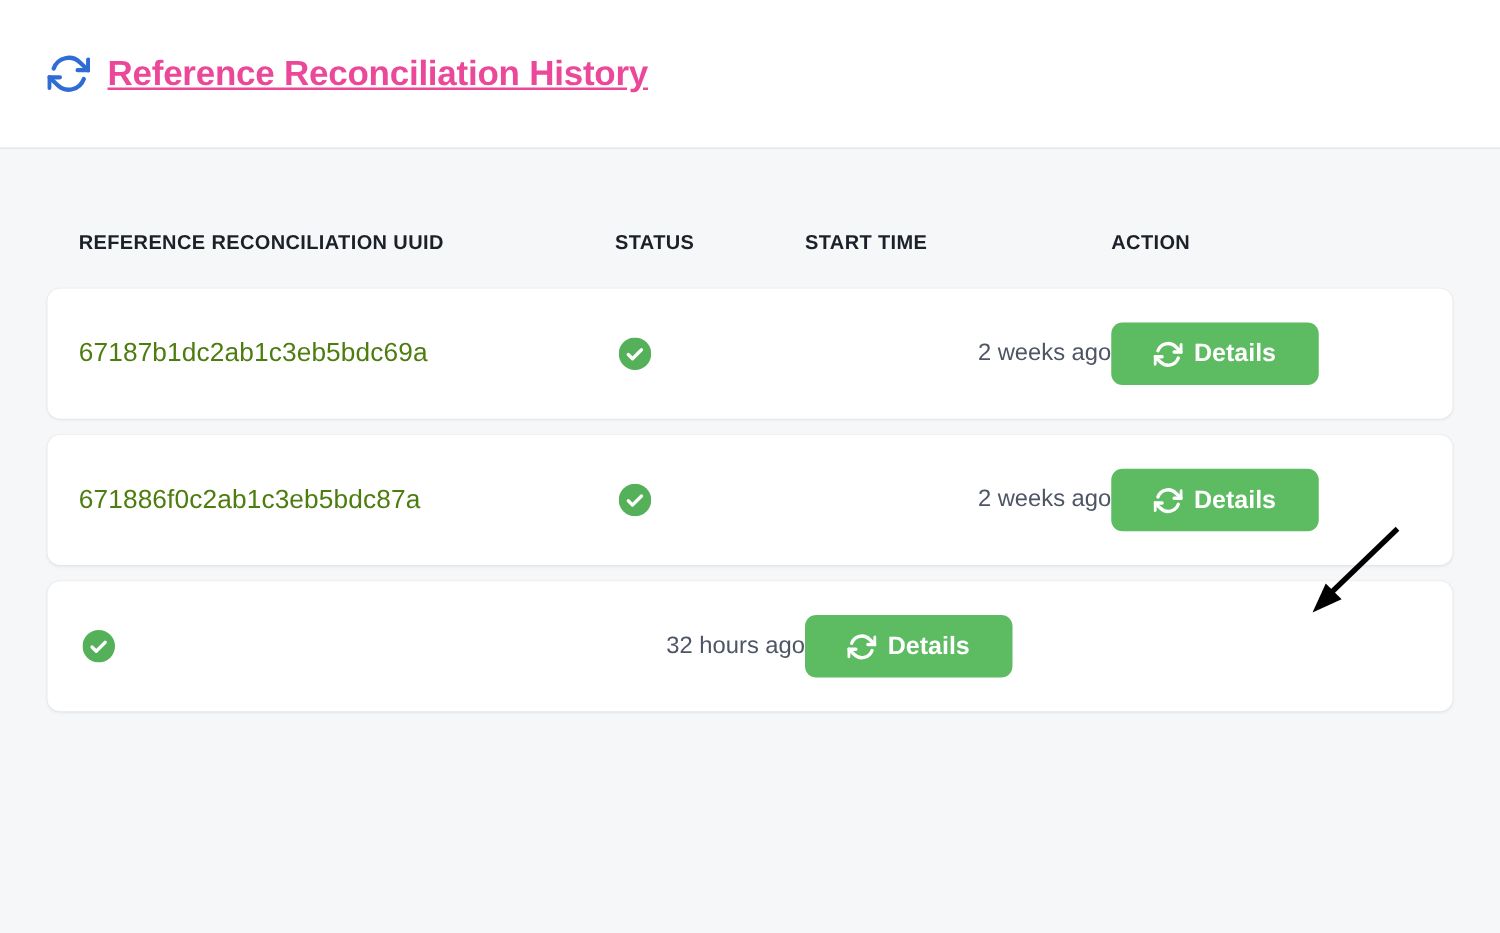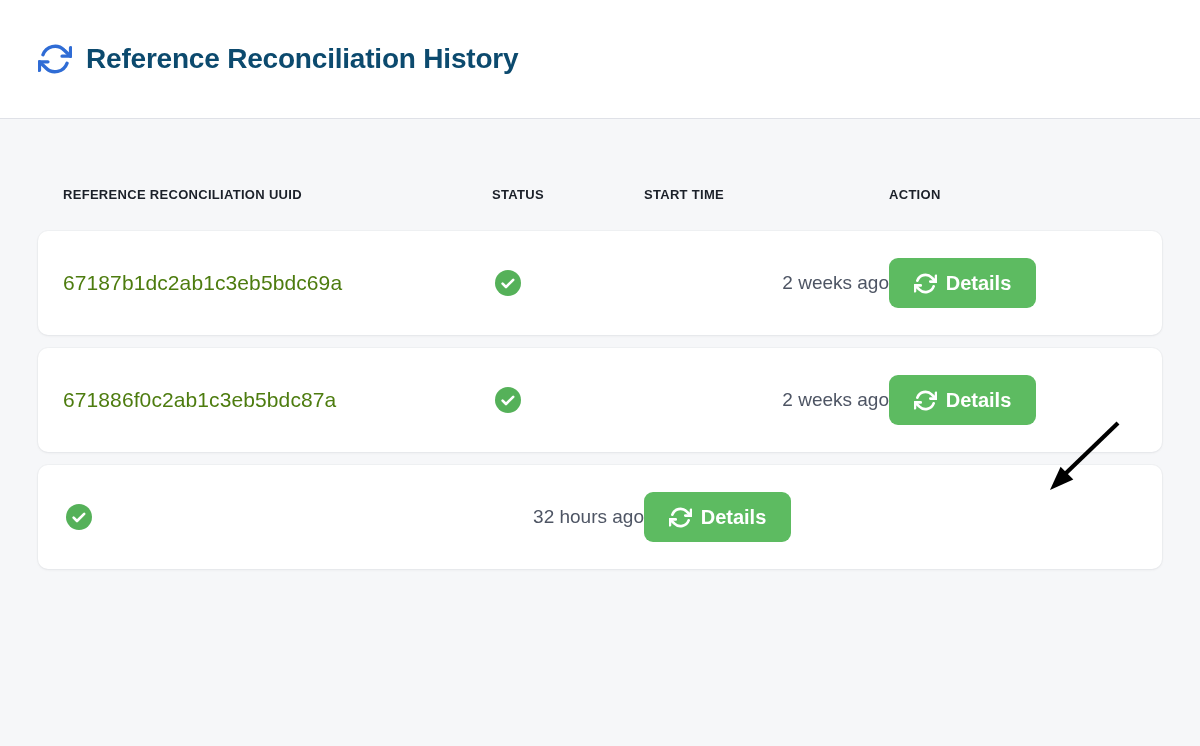--- a/index.html
+++ b/index.html
@@ -25,39 +25,40 @@
     width: 34px;
     height: 34px;
     color: #2f6cd5;
     flex: 0 0 auto;
   }
   .app-header h1 {
     margin-left: 14px;
     font-size: 28px;
     font-weight: 700;
     letter-spacing: -0.2px;
-    color: #0c4a6e;
+    color: #ec4899;
+    text-decoration: underline;
   }
 
   
   .content {
     padding: 0 38px;
   }
   .grid-cols {
     display: grid;
     grid-template-columns: 429px 152px 245px 1fr;
     align-items: center;
     padding: 0 25px;
   }
   .table-head {
     margin-top: 69px;
     align-items: start;
   }
   .table-head .col-label {
-    font-size: 13px;
+    font-size: 16px;
     font-weight: 700;
     letter-spacing: 0.3px;
     color: #1b2029;
     text-transform: uppercase;
     line-height: 14px;
   }
 
   .rows { margin-top: 29px; }
   .row-card {
     background: #ffffff;
@@ -76,21 +77,21 @@
     width: 26px;
     height: 26px;
     display: block;
   }
   .time-cell {
     font-size: 19px;
     color: #4e5564;
     text-align: right;
   }
   .details-button {
-    width: 147px;
+    width: 166px;
     height: 50px;
     border: none;
     border-radius: 9px;
     background: #5dbb61;
     color: #ffffff;
     font-family: inherit;
     font-size: 20px;
     font-weight: 700;
     display: inline-flex;
     align-items: center;

